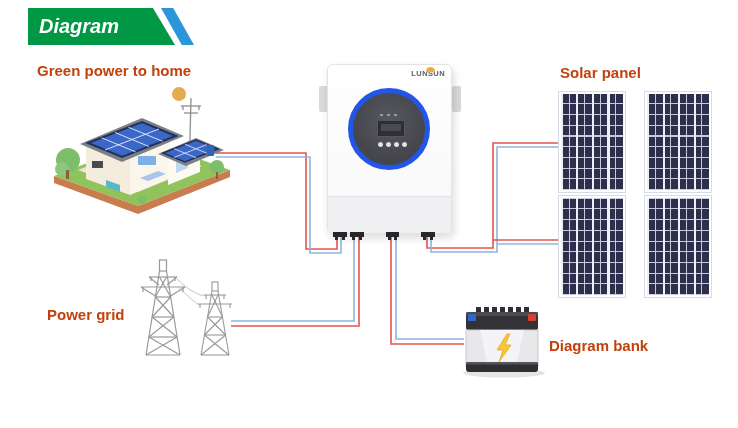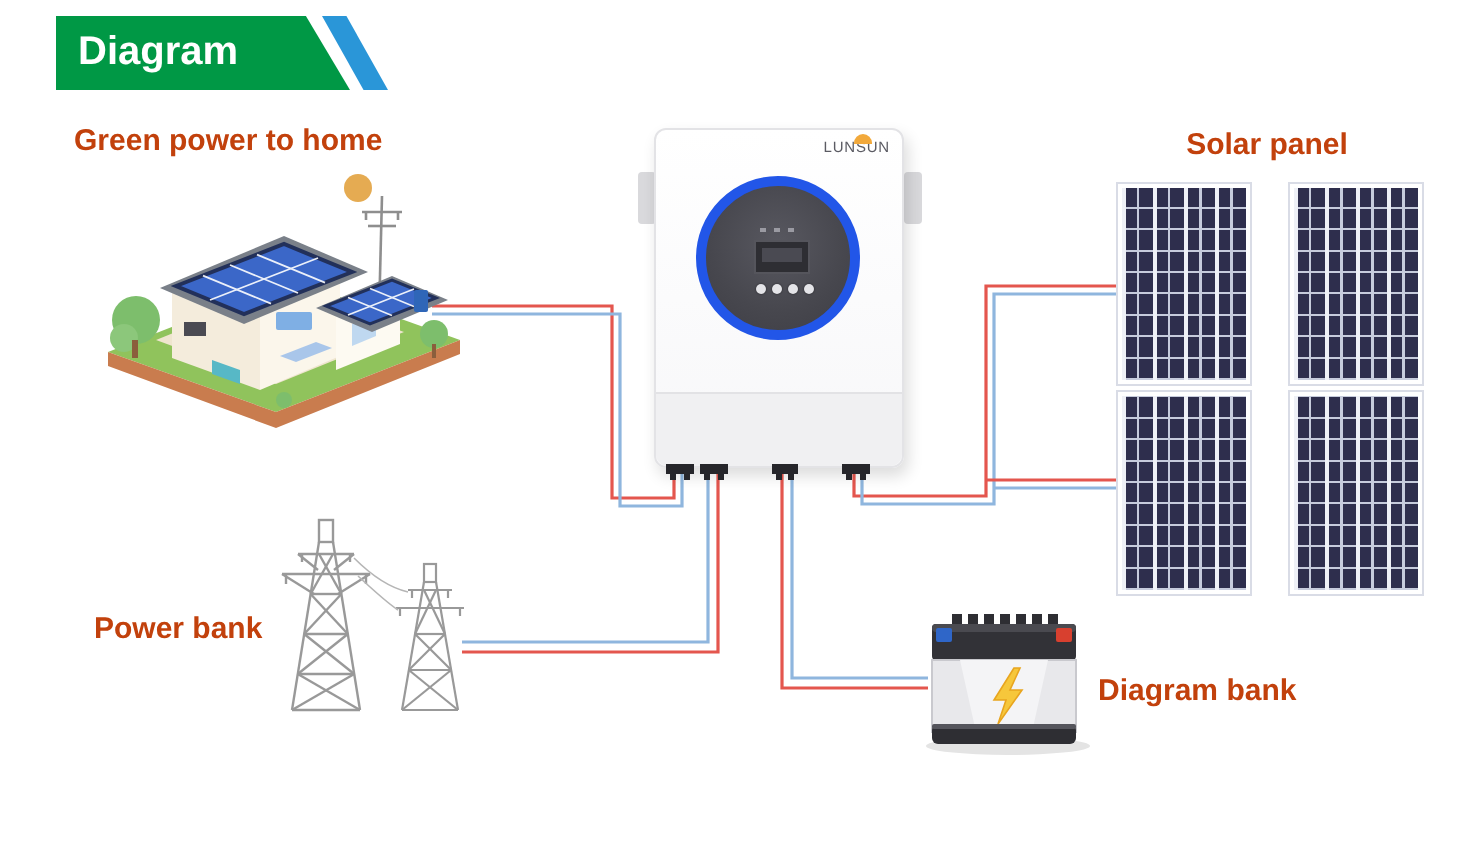--- a/index.html
+++ b/index.html
@@ -1,45 +1,45 @@
 <!DOCTYPE html>
 <html><head>
 <meta charset="utf-8">
 <style>
   html,body{margin:0;padding:0;background:#fff;font-family:"Liberation Sans",sans-serif;}
   .stage{position:relative;width:738px;height:428px;background:#fff;overflow:hidden;border-bottom:2px solid #c6c6c6;}
 
   
   .banner{position:absolute;left:28px;top:8px;width:147px;height:37px;background:#009845;
           clip-path:polygon(0 0,85% 0,100% 100%,0 100%);}
-  .banner-title{position:absolute;left:11px;top:0;line-height:37px;font-size:20px;font-weight:bold;color:#fff;}
+  .banner-title{position:absolute;left:11px;top:0;line-height:37px;font-size:20px;font-weight:bold;color:#fff;font-style:italic;}
   .banner-stripe{position:absolute;left:161px;top:8px;width:33px;height:37px;background:#2a96d8;
           clip-path:polygon(0 0,37% 0,100% 100%,63% 100%);}
 
   
   .glabel{position:absolute;font-size:15px;font-weight:bold;color:#c2410c;white-space:nowrap;}
   .lbl-home{left:37px;top:62px;}
-  .lbl-solar{left:560px;top:64px;width:147px;text-align:center;}
+  .lbl-solar{left:560px;top:64px;width:147px;}
   .lbl-grid{left:47px;top:306px;}
   .lbl-battery{left:549px;top:337px;}
 
   
   svg.wires{position:absolute;left:0;top:0;z-index:1;}
   .wire-red{stroke:#e4564e;stroke-width:1.6;fill:none;}
   .wire-blue{stroke:#8fb6de;stroke-width:1.6;fill:none;}
 
   
   .tab{position:absolute;width:9px;height:26px;top:86px;background:#d9d9dc;border-radius:2px;z-index:2;}
   .tab-l{left:319px;} .tab-r{left:452px;}
   .inverter{position:absolute;left:327px;top:64px;width:125px;height:170px;z-index:3;
             background:linear-gradient(#ffffff,#f7f7f9);border:1px solid #e3e3e6;border-radius:6px;
             box-shadow:2px 4px 8px rgba(0,0,0,.14);box-sizing:border-box;}
   .inv-bottom{position:absolute;left:0;bottom:0;width:100%;height:36px;background:#f0f0f2;
               border-top:1px solid #e2e2e5;border-radius:0 0 6px 6px;}
-  .inv-logo{position:absolute;right:6px;top:4px;height:10px;font-size:7.5px;font-weight:normal;
+  .inv-logo{position:absolute;right:6px;top:4px;height:10px;font-size:7.5px;font-weight:bold;
             color:#5b5b63;letter-spacing:.4px;}
   .inv-logo::after{content:'';position:absolute;left:15px;top:-2px;width:9px;height:5px;
             background:#f2a93b;border-radius:9px 9px 0 0;}
   .inv-circle{position:absolute;left:20px;top:23px;width:82px;height:82px;box-sizing:border-box;
             border-radius:50%;border:5px solid #2256e8;
             background:radial-gradient(circle at 50% 40%,#585860 0%,#47474e 60%,#3e3e45 100%);}
   .inv-ticks{position:absolute;left:27px;top:21px;display:flex;gap:4px;}
   .inv-ticks i{display:block;width:3px;height:2px;background:#9a9aa2;}
   .inv-lcd{position:absolute;left:24px;top:27px;width:28px;height:17px;background:#2e2e33;
            border:1px solid #55555c;box-sizing:border-box;}
@@ -71,21 +71,21 @@
 
 <div class="stage">
 
   <div class="banner">
     <span class="banner-title">Diagram</span>
   </div>
   <div class="banner-stripe"></div>
 
   <div class="glabel lbl-home">Green power to home</div>
   <div class="glabel lbl-solar">Solar panel</div>
-  <div class="glabel lbl-grid">Power bank</div>
+  <div class="glabel lbl-grid">Power grid</div>
   <div class="glabel lbl-battery">Diagram bank</div>
 
   <svg class="wires" width="738" height="428">
     <g>
       <path class="wire-red" d="M216,153 H306 V249 H337 V237"></path>
       <path class="wire-blue" d="M216,157 H310 V253 H341 V237"></path>
     </g>
     <g>
       <path class="wire-blue" d="M354,237 V321 H231"></path>
       <path class="wire-red" d="M359,237 V326 H231"></path>

